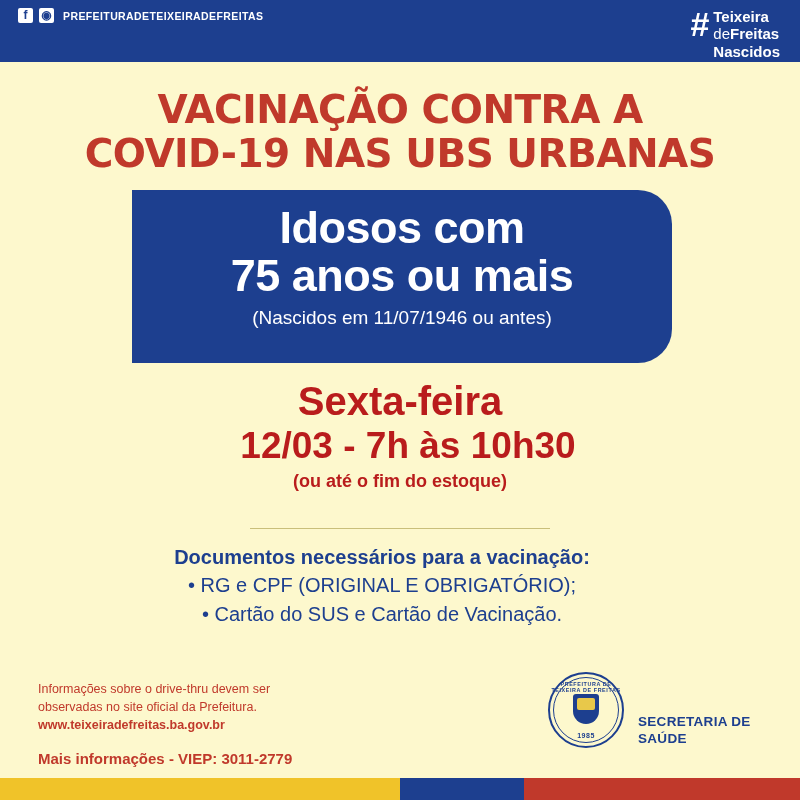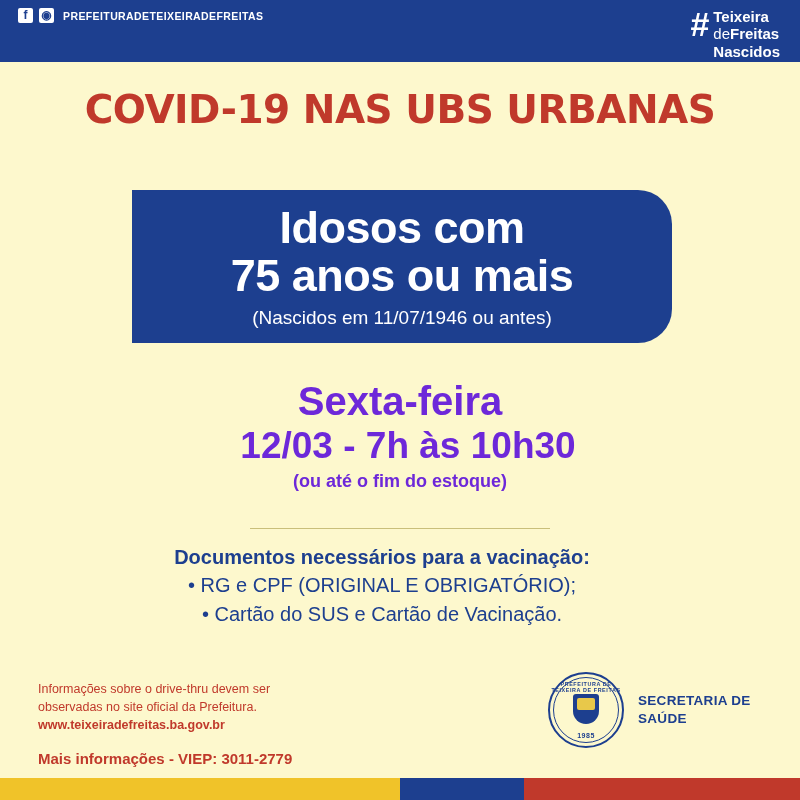--- a/index.html
+++ b/index.html
@@ -93,21 +93,21 @@
     font-family: "DejaVu Sans", sans-serif;
   }
   .headline .l2 { display: block; }
 
   
   .bluebox {
     position: absolute;
     top: 190px;
     left: 132px;
     width: 540px;
-    height: 153px;
+    height: 173px;
     background: #1d3f8f;
     border-radius: 0 34px 34px 0;
     color: #ffffff;
     text-align: center;
     box-sizing: border-box;
     padding-top: 14px;
   }
   .bluebox .big {
     font-size: 45px;
     font-weight: bold;
@@ -119,21 +119,21 @@
     margin-top: 8px;
   }
 
   
   .dateblock {
     position: absolute;
     top: 378px;
     left: 0;
     width: 800px;
     text-align: center;
-    color: #6d28d9;
+    color: #b91c1c;
     font-weight: bold;
   }
   .dateblock .d1 { font-size: 40px; line-height: 1.15; }
   .dateblock .d2 { font-size: 37px; line-height: 1.2; margin-left: 16px; }
   .dateblock .d3 { font-size: 18px; line-height: 1.5; }
 
   
   .divider {
     position: absolute;
     top: 528px;
@@ -171,21 +171,21 @@
     font-size: 15px;
     margin-top: 14px;
   }
 
   
   .brasao-wrap {
     position: absolute;
     left: 548px;
     top: 672px;
     display: flex;
-    align-items: center;
+    align-items: flex-end;
     gap: 14px;
   }
   .brasao {
     width: 76px;
     height: 76px;
     border-radius: 50%;
     border: 2px solid #1d3f8f;
     position: relative;
     box-sizing: border-box;
     background: #fdf8cd;
@@ -282,20 +282,21 @@
       <span class="hash-sign">#</span>
       <span class="hash-lines">
         <span>Teixeira</span><br>
         <span class="light">de</span><span>Freitas</span><br>
         <span>Nascidos</span>
       </span>
     </div>
   </div>
 
   <div class="headline">
+    <span class="l1">VACINAÇÃO CONTRA A</span>
     <span class="l2">COVID-19 NAS UBS URBANAS</span>
   </div>
 
   <div class="bluebox">
     <div class="big">Idosos com</div>
     <div class="big">75 anos ou mais</div>
     <div class="note">(Nascidos em 11/07/1946 ou antes)</div>
   </div>
 
   <div class="dateblock">

